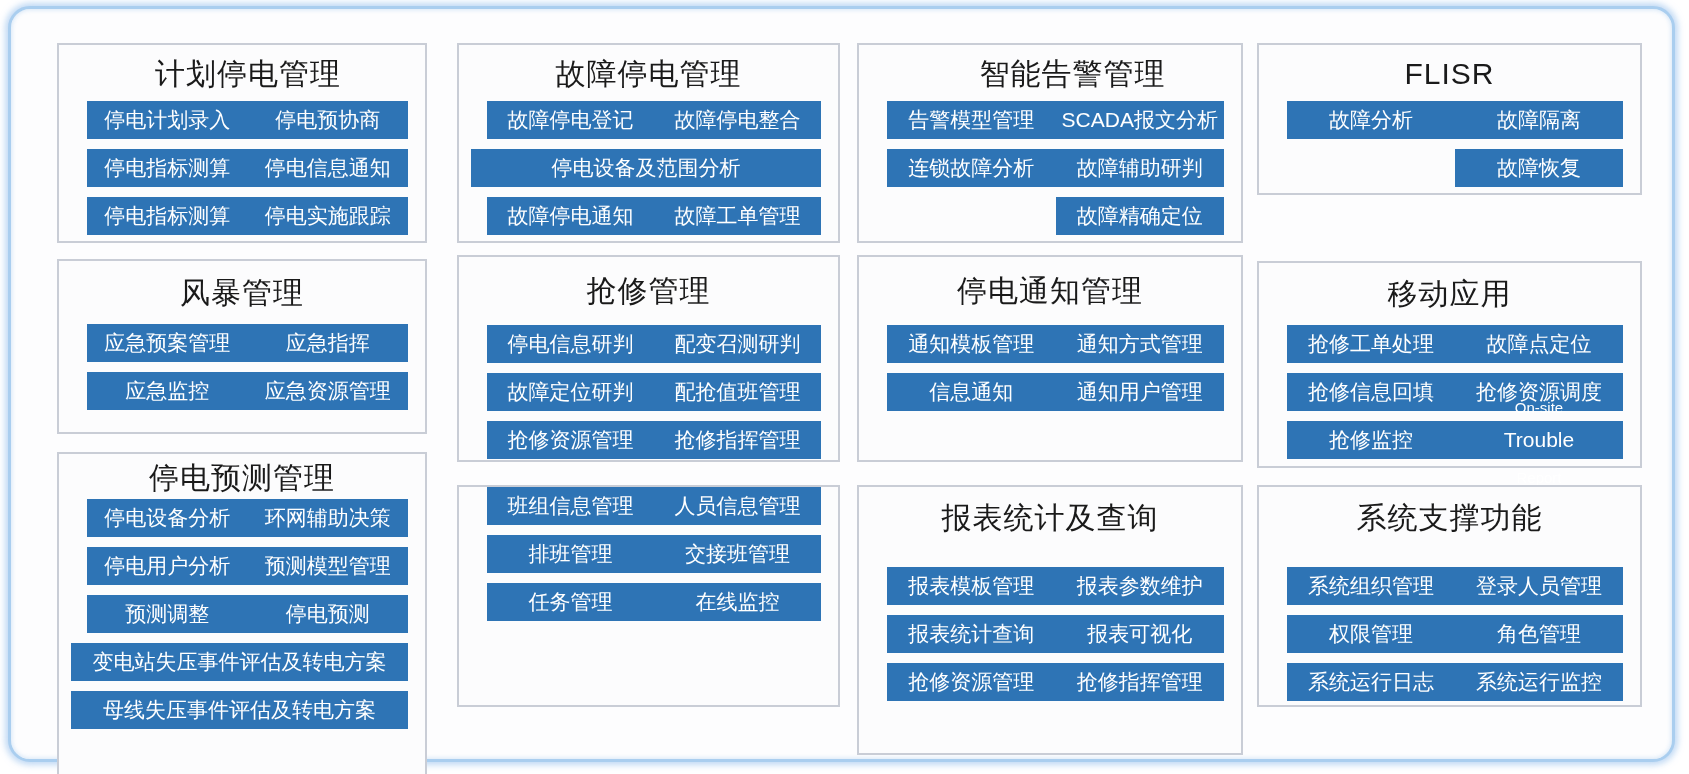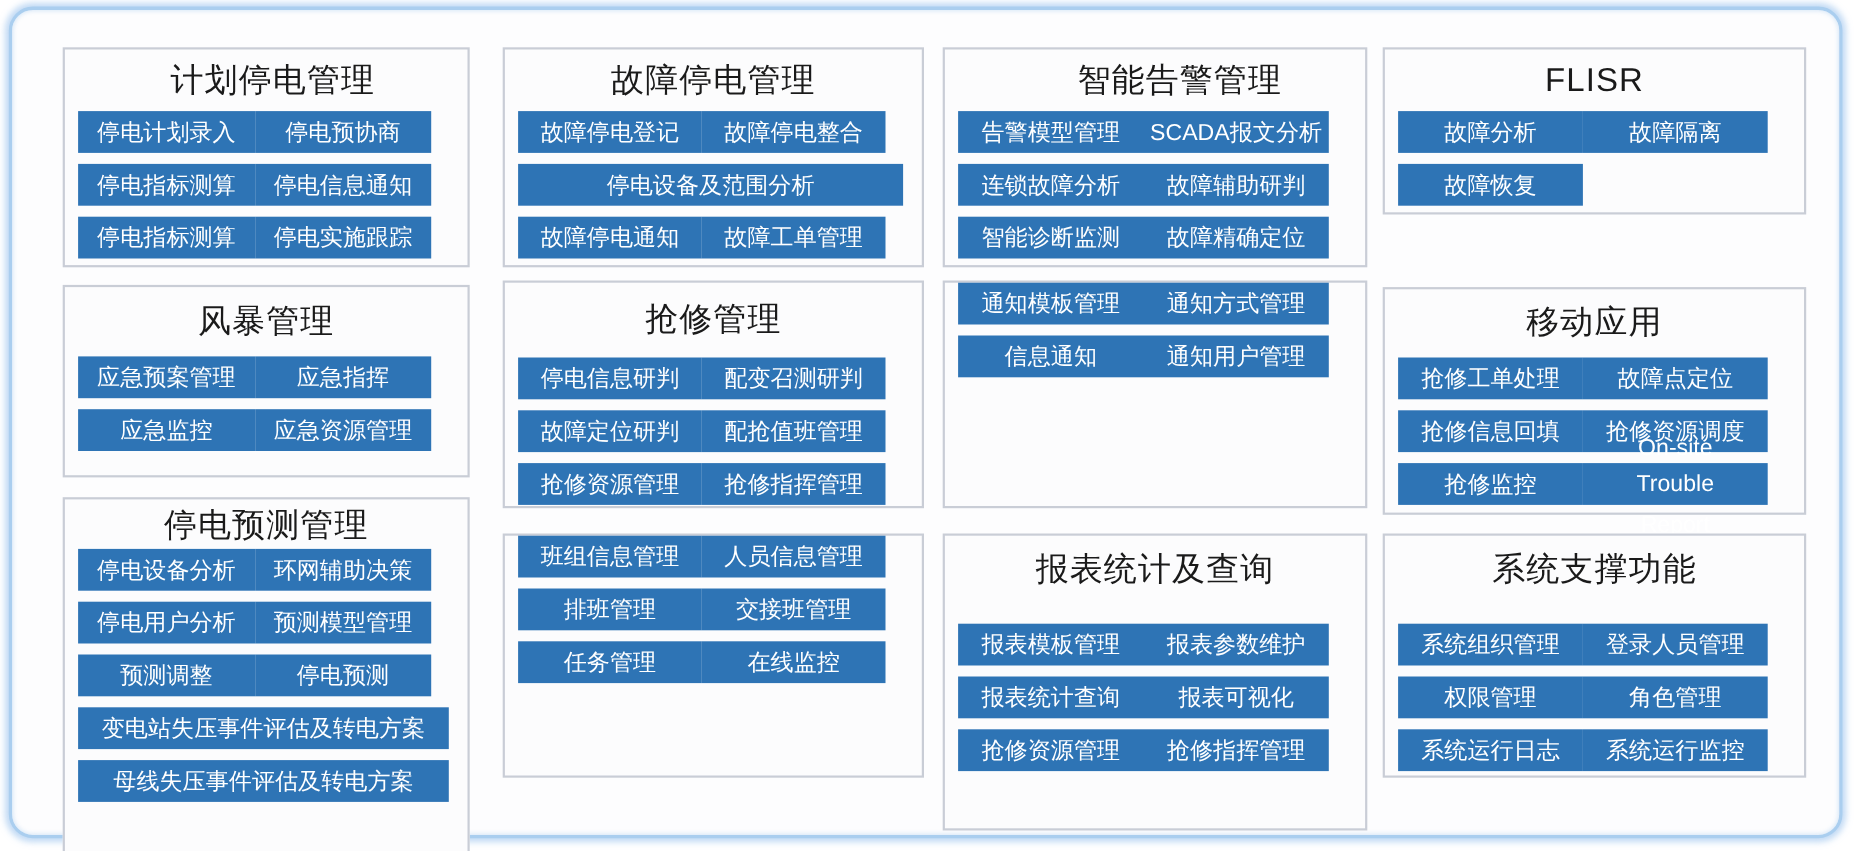--- a/index.html
+++ b/index.html
@@ -30,21 +30,21 @@
     line-height:38px;
     height:38px;
     color:var(--title-color,#1a1a1a);
     letter-spacing:1px;
     white-space:nowrap;
     overflow:visible;
   }
   .btn-grid{
     display:flex;
     flex-wrap:wrap;
-    justify-content:flex-start;
+    justify-content:flex-end;
     padding:0 17px 0 12px;
   }
   .mod-btn{
     position:relative;
     width:calc(50% - 8px);
     height:38px;
     margin-bottom:10px;
     background:var(--accent,#2e74b5);
     color:var(--btn-text,#ffffff);
     display:flex;
@@ -53,21 +53,21 @@
     font-size:21px;
     white-space:nowrap;
     cursor:default;
   }
   .mod-btn.wide{width:100%;}
   .overflow-text{
     position:absolute;
     left:0;right:0;
     text-align:center;
     color:var(--btn-text,#ffffff);
-    font-size:21px;
+    font-size:15px;
     line-height:20px;
     pointer-events:none;
   }
 </style>
 </head>
 <body>
 
 <div id="canvas">
   <div id="outer-frame"></div>
   <div id="panels-root">
@@ -123,23 +123,20 @@
           <div class="mod-btn">
             <span>SCADA报文分析</span>
           </div>
           <div class="mod-btn">
             <span>连锁故障分析</span>
           </div>
           <div class="mod-btn">
             <span>故障辅助研判</span>
           </div>
           <div class="mod-btn">
-            <span>智能诊断监测</span>
-          </div>
-          <div class="mod-btn">
             <span>故障精确定位</span>
           </div>
         </div>
       </div>
       <div class="panel" style="left: 1257px; top: 43px; width: 385px; height: 152px;">
         <div class="panel-title" style="margin-top: 10px; margin-bottom: 8px;">FLISR</div>
         <div class="btn-grid">
           <div class="mod-btn">
             <span>故障分析</span>
           </div>
@@ -185,20 +182,21 @@
           </div>
           <div class="mod-btn">
             <span>抢修资源管理</span>
           </div>
           <div class="mod-btn">
             <span>抢修指挥管理</span>
           </div>
         </div>
       </div>
       <div class="panel" style="left: 857px; top: 255px; width: 386px; height: 207px;">
+        <div class="panel-title" style="margin-top: 15px; margin-bottom: 15px;">停电通知管理</div>
         <div class="btn-grid">
           <div class="mod-btn">
             <span>通知模板管理</span>
           </div>
           <div class="mod-btn">
             <span>通知方式管理</span>
           </div>
           <div class="mod-btn">
             <span>信息通知</span>
           </div>

